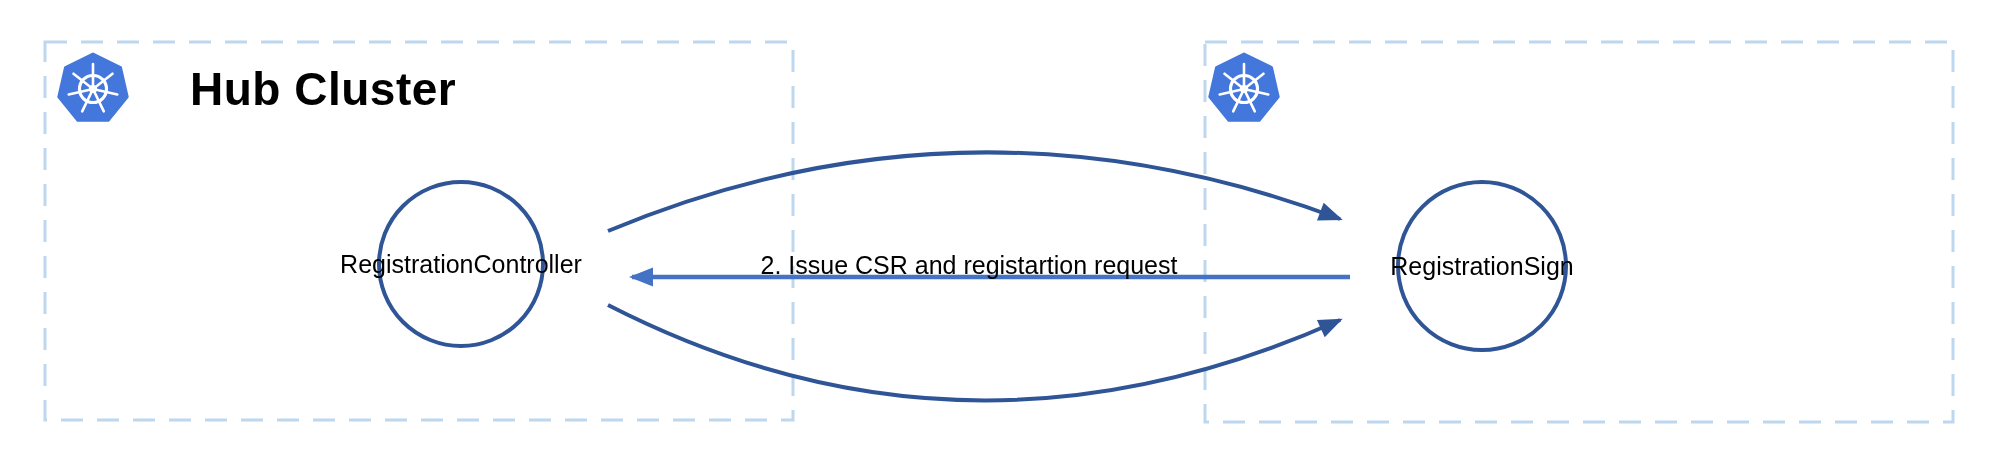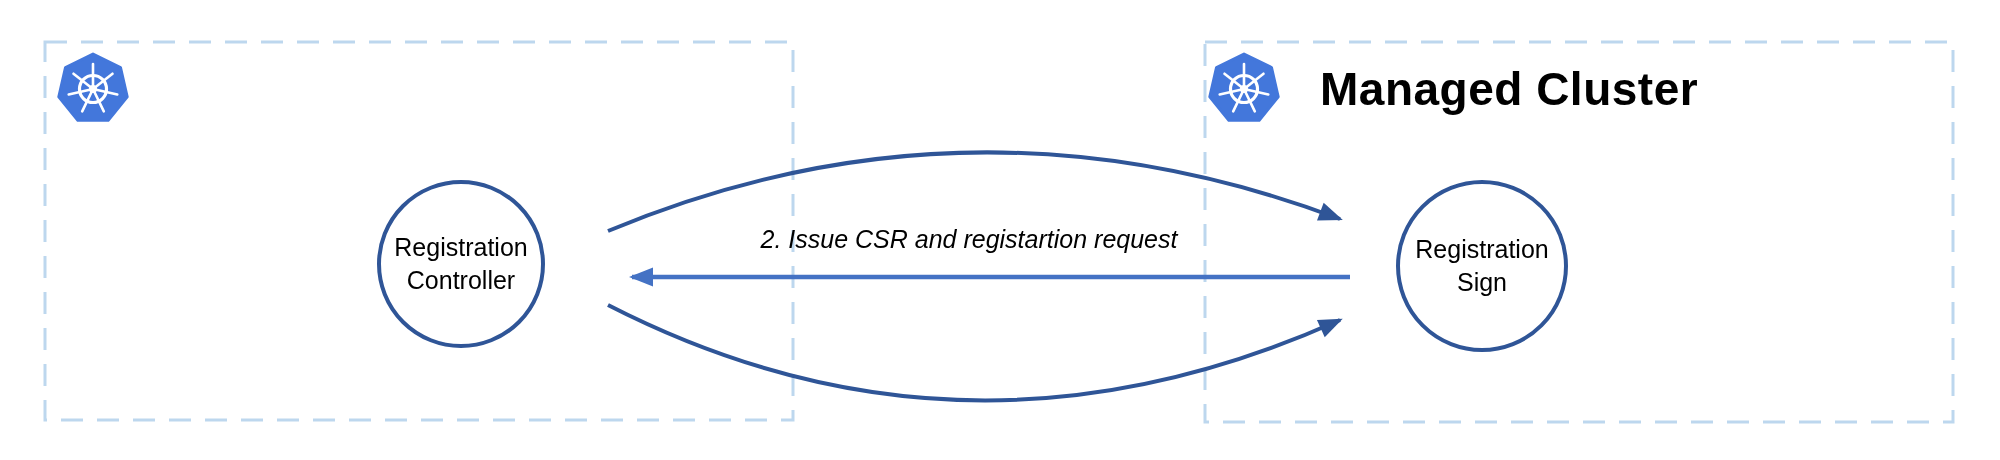--- a/index.html
+++ b/index.html
@@ -38,40 +38,39 @@
     height: 74px;
   }
   #hub-logo { left: 57px; top: 52px; }
   #managed-logo { left: 1208px; top: 52px; }
   .node-circle {
     position: absolute;
     border: 4px solid #2F5597;
     border-radius: 50%;
     background: #ffffff;
     display: flex;
-    flex-direction: column;
     align-items: center;
     justify-content: center;
     text-align: center;
     color: #000000;
     font-size: 25px;
     line-height: 1.32;
     box-sizing: border-box;
   }
   #controller-node { left: 377px; top: 180px; width: 168px; height: 168px; }
   #agent-node     { left: 1396px; top: 180px; width: 172px; height: 172px; }
   .arrow-label {
     position: absolute;
     color: #000000;
     font-size: 25px;
     white-space: nowrap;
     transform: translateX(-50%);
   }
   #arrow-label-1 { left: 978px; top: 103px; }
-  #arrow-label-2 { left: 969px; top: 225px; font-style: italic; }
+  #arrow-label-2 { left: 969px; top: 251px; }
   #arrow-label-3 { left: 990px; top: 409px; }
 </style>
 </head>
 <body>
 
 <div id="canvas">
 
   <svg id="shapes" viewBox="0 0 2000 460" xmlns="http://www.w3.org/2000/svg">
     <defs>
       <marker id="head-dark" markerUnits="userSpaceOnUse" markerWidth="28" markerHeight="24" refX="22" refY="11" orient="auto">
@@ -97,36 +96,36 @@
       <line x1="36" y1="37" x2="55.5" y2="21.7"></line>
       <line x1="36" y1="37" x2="60.3" y2="42.5"></line>
       <line x1="36" y1="37" x2="46.8" y2="59.4"></line>
       <line x1="36" y1="37" x2="25.2" y2="59.4"></line>
       <line x1="36" y1="37" x2="11.7" y2="42.5"></line>
       <line x1="36" y1="37" x2="16.5" y2="21.7"></line>
     </g>
     <circle cx="36" cy="37" r="13.5" fill="none" stroke="#ffffff" stroke-width="3.2"></circle>
     <circle cx="36" cy="37" r="4" fill="#ffffff"></circle>
   </svg>
+  <div class="cluster-title" id="hub-title">Hub Cluster</div>
 
   <svg class="k8s-logo" id="managed-logo" viewBox="0 0 72 74" xmlns="http://www.w3.org/2000/svg">
     <polygon points="36,2 63.5,15.5 70.2,44.8 51.2,68.2 20.8,68.2 1.8,44.8 8.5,15.5" fill="#4377DB" stroke="#4377DB" stroke-width="3" stroke-linejoin="round"></polygon>
     <g stroke="#ffffff" stroke-width="2.6" stroke-linecap="round">
       <line x1="36" y1="37" x2="36" y2="12"></line>
       <line x1="36" y1="37" x2="55.5" y2="21.7"></line>
       <line x1="36" y1="37" x2="60.3" y2="42.5"></line>
       <line x1="36" y1="37" x2="46.8" y2="59.4"></line>
       <line x1="36" y1="37" x2="25.2" y2="59.4"></line>
       <line x1="36" y1="37" x2="11.7" y2="42.5"></line>
       <line x1="36" y1="37" x2="16.5" y2="21.7"></line>
     </g>
     <circle cx="36" cy="37" r="13.5" fill="none" stroke="#ffffff" stroke-width="3.2"></circle>
     <circle cx="36" cy="37" r="4" fill="#ffffff"></circle>
   </svg>
-  <div class="cluster-title" id="managed-title">Managed Cluster</div>
 
   <div class="node-circle" id="controller-node">
     <span>Registration</span>
     <span>Controller</span>
   </div>
   <div class="node-circle" id="agent-node">
     <span>Registration</span>
     <span>Sign</span>
   </div>
 

